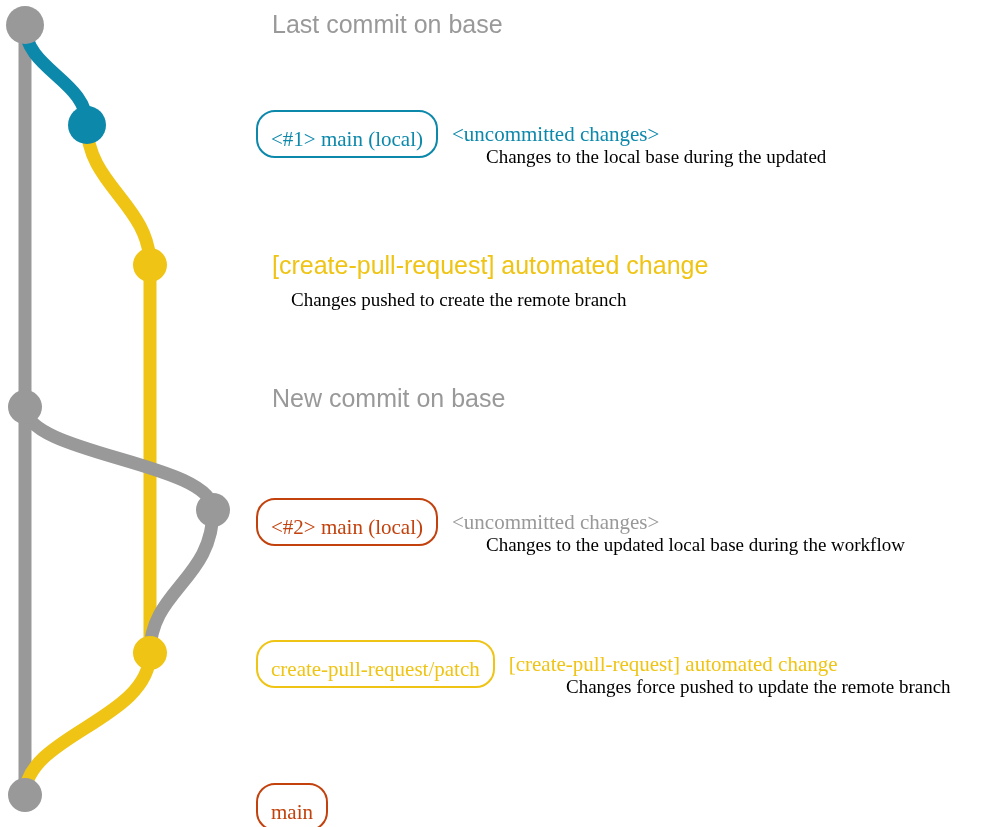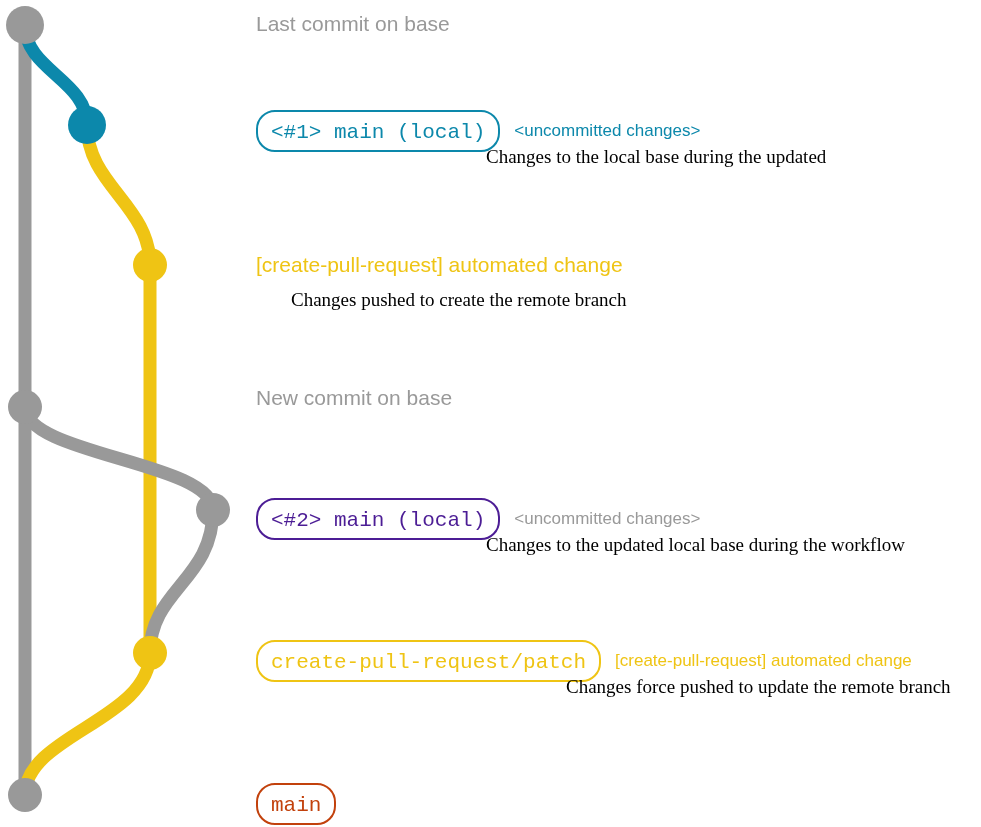--- a/index.html
+++ b/index.html
@@ -35,39 +35,39 @@
     position: absolute;
     display: flex;
     align-items: center;
     white-space: nowrap;
   }
 
   .badge {
     display: inline-block;
     border: 2px solid currentColor;
     border-radius: 19px;
-    padding: 9px 13px 5px 13px;
+    padding: 15px 13px 5px 13px;
     font-size: 21px;
     line-height: 24px;
-    font-family: Liberation Mono, monospace;
+    font-family: Liberation Serif, serif;
     background: #ffffff;
   }
 
   .subject {
-    font-size: 17px;
+    font-size: 21px;
     line-height: 24px;
-    font-family: Liberation Sans, sans-serif;
+    font-family: Liberation Serif, serif;
     margin-left: 14px;
   }
 
   .subject-noBadge {
-    font-size: 21px;
+    font-size: 25px;
     line-height: 24px;
     font-family: "Liberation Sans", sans-serif;
-    margin-left: 0;
+    margin-left: 16px;
   }
 
   .desc {
     position: absolute;
     font-family: "Liberation Serif", serif;
     font-size: 19px;
     line-height: 22px;
     color: #000000;
     white-space: nowrap;
   }
@@ -107,21 +107,21 @@
     </div>
     <div class="desc" style="left: 486px; top: 146px;">Changes to the local base during the updated</div>
     <div class="row" style="left: 256px; top: 253px;">
       <span class="subject-noBadge" style="color: rgb(239, 196, 20);">[create-pull-request] automated change</span>
     </div>
     <div class="desc" style="left: 271px; top: 289px; margin-left: 20px;">Changes pushed to create the remote branch</div>
     <div class="row" style="left: 256px; top: 386px;">
       <span class="subject-noBadge" style="color: rgb(153, 153, 153);">New commit on base</span>
     </div>
     <div class="row" style="left: 256px; top: 498px;">
-      <span class="badge" style="color: #4c1d95;">&lt;#2&gt; main (local)</span>
+      <span class="badge" style="color: #c2410c;">&lt;#2&gt; main (local)</span>
       <span class="subject" style="color: rgb(153, 153, 153);">&lt;uncommitted changes&gt;</span>
     </div>
     <div class="desc" style="left: 486px; top: 534px;">Changes to the updated local base during the workflow</div>
     <div class="row" style="left: 256px; top: 640px;">
       <span class="badge" style="color: rgb(239, 196, 20);">create-pull-request/patch</span>
       <span class="subject" style="color: rgb(239, 196, 20);">[create-pull-request] automated change</span>
     </div>
     <div class="desc" style="left: 566px; top: 676px;">Changes force pushed to update the remote branch</div>
     <div class="row" style="left: 256px; top: 783px;">
       <span class="badge" style="color: #c2410c;">main</span>

